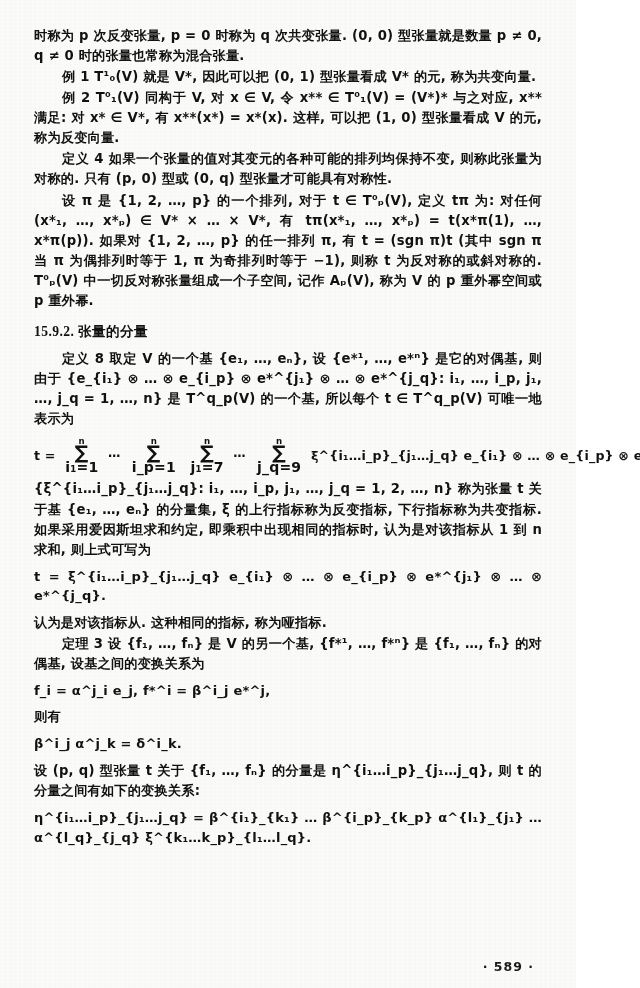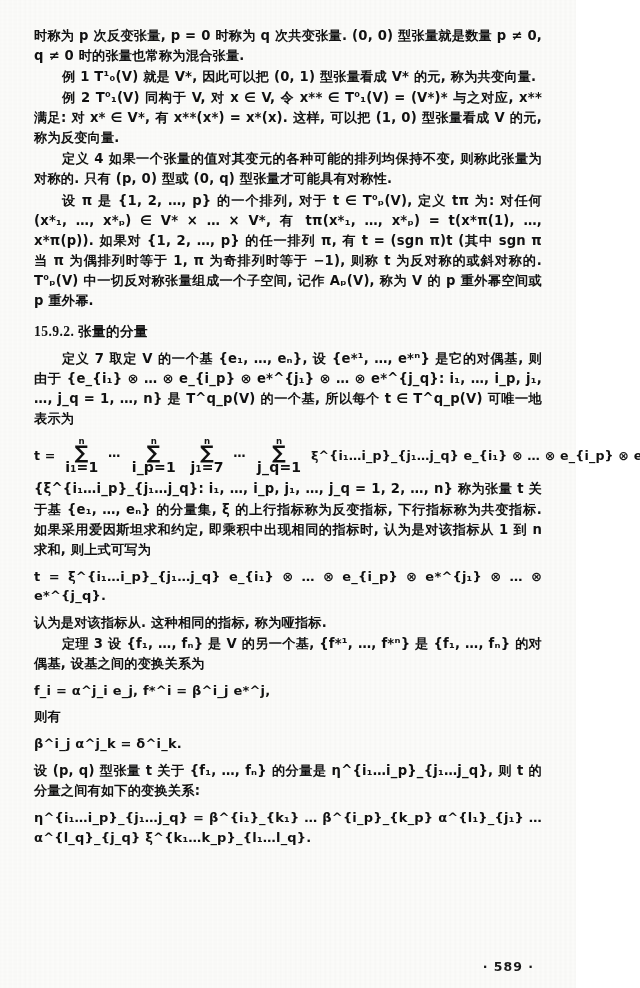--- a/index.html
+++ b/index.html
@@ -121,21 +121,21 @@
     <p class="indent">例 1  T¹₀(V) 就是 V*, 因此可以把 (0, 1) 型张量看成 V* 的元, 称为共变向量.</p>
 
     <p class="indent">例 2  T⁰₁(V) 同构于 V, 对 x ∈ V, 令 x** ∈ T⁰₁(V) = (V*)* 与之对应, x** 满足: 对 x* ∈ V*, 有 x**(x*) = x*(x). 这样, 可以把 (1, 0) 型张量看成 V 的元, 称为反变向量.</p>
 
     <p class="indent">定义 4  如果一个张量的值对其变元的各种可能的排列均保持不变, 则称此张量为对称的. 只有 (p, 0) 型或 (0, q) 型张量才可能具有对称性.</p>
 
     <p class="indent">设 π 是 {1, 2, …, p} 的一个排列, 对于 t ∈ T⁰ₚ(V), 定义 tπ 为: 对任何 (x*₁, …, x*ₚ) ∈ V* × … × V*, 有 tπ(x*₁, …, x*ₚ) = t(x*π(1), …, x*π(p)). 如果对 {1, 2, …, p} 的任一排列 π, 有 t = (sgn π)t (其中 sgn π 当 π 为偶排列时等于 1, π 为奇排列时等于 −1), 则称 t 为反对称的或斜对称的. T⁰ₚ(V) 中一切反对称张量组成一个子空间, 记作 Aₚ(V), 称为 V 的 p 重外幂空间或 p 重外幂.</p>
 
     <h2 class="sec-head">15.9.2. 张量的分量</h2>
 
-    <p class="indent">定义 7  取定 V 的一个基 {e₁, …, eₙ}, 设 {e*¹, …, e*ⁿ} 是它的对偶基, 则由于 {e_{i₁} ⊗ … ⊗ e_{i_p} ⊗ e*^{j₁} ⊗ … ⊗ e*^{j_q}: i₁, …, i_p, j₁, …, j_q = 1, …, n} 是 T^q_p(V) 的一个基, 所以每个 t ∈ T^q_p(V) 可唯一地表示为</p>
+    <p class="indent">定义 8  取定 V 的一个基 {e₁, …, eₙ}, 设 {e*¹, …, e*ⁿ} 是它的对偶基, 则由于 {e_{i₁} ⊗ … ⊗ e_{i_p} ⊗ e*^{j₁} ⊗ … ⊗ e*^{j_q}: i₁, …, i_p, j₁, …, j_q = 1, …, n} 是 T^q_p(V) 的一个基, 所以每个 t ∈ T^q_p(V) 可唯一地表示为</p>
 
     <div class="eq-wide">
       <span>t =</span>
       <span class="sumblk">
         <span class="lim-top">n</span>
         <span class="sig">∑</span>
         <span class="lim-bot">i₁=1</span>
       </span>
       <span class="dots-mid">⋯</span>
       <span class="sumblk">
@@ -145,21 +145,21 @@
       </span>
       <span class="sumblk">
         <span class="lim-top">n</span>
         <span class="sig">∑</span>
         <span class="lim-bot">j₁=7</span>
       </span>
       <span class="dots-mid">⋯</span>
       <span class="sumblk">
         <span class="lim-top">n</span>
         <span class="sig">∑</span>
-        <span class="lim-bot">j_q=1</span>
+        <span class="lim-bot">j_q=9</span>
       </span>
       <span>ξ^{i₁…i_p}_{j₁…j_q} e_{i₁} ⊗ … ⊗ e_{i_p} ⊗ e*^{j₁} ⊗ … ⊗ e*^{j_q},</span>
     </div>
 
     <p class="noindent tight">{ξ^{i₁…i_p}_{j₁…j_q}: i₁, …, i_p, j₁, …, j_q = 1, 2, …, n} 称为张量 t 关于基 {e₁, …, eₙ} 的分量集, ξ 的上行指标称为反变指标, 下行指标称为共变指标. 如果采用爱因斯坦求和约定, 即乘积中出现相同的指标时, 认为是对该指标从 1 到 n 求和, 则上式可写为</p>
 
     <div class="eq">t = ξ^{i₁…i_p}_{j₁…j_q} e_{i₁} ⊗ … ⊗ e_{i_p} ⊗ e*^{j₁} ⊗ … ⊗ e*^{j_q}.</div>
 
     <p class="noindent">认为是对该指标从. 这种相同的指标, 称为哑指标.</p>
 

